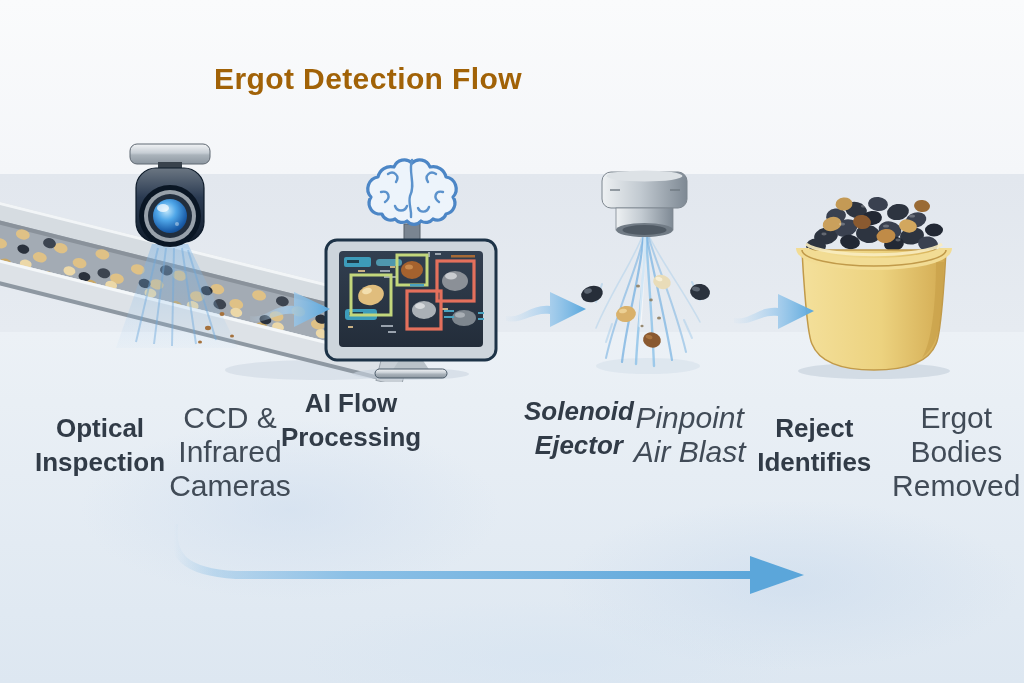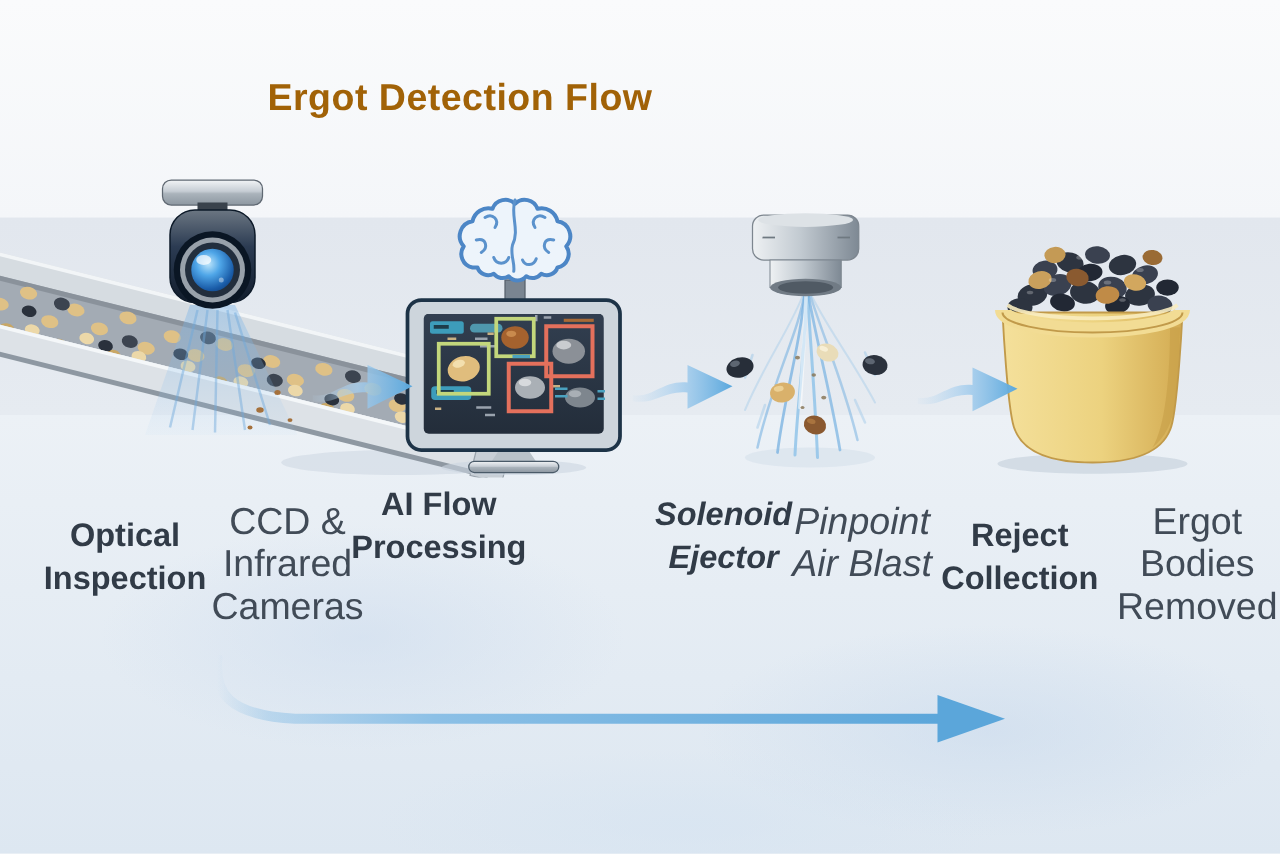--- a/index.html
+++ b/index.html
@@ -397,18 +397,18 @@
     <div class="stage-heading">AI Flow
 Processing</div>
   </div>
   <div class="stage-label col-3">
     <div class="stage-heading">Solenoid
 Ejector</div>
     <div class="stage-desc">Pinpoint
 Air Blast</div>
   </div>
   <div class="stage-label col-4">
-    <div class="stage-heading">Reject Collection</div>
+    <div class="stage-heading">Reject Identifies</div>
     <div class="stage-desc">Ergot Bodies
 Removed</div>
   </div>
 
 </div>
 
 </body></html>

